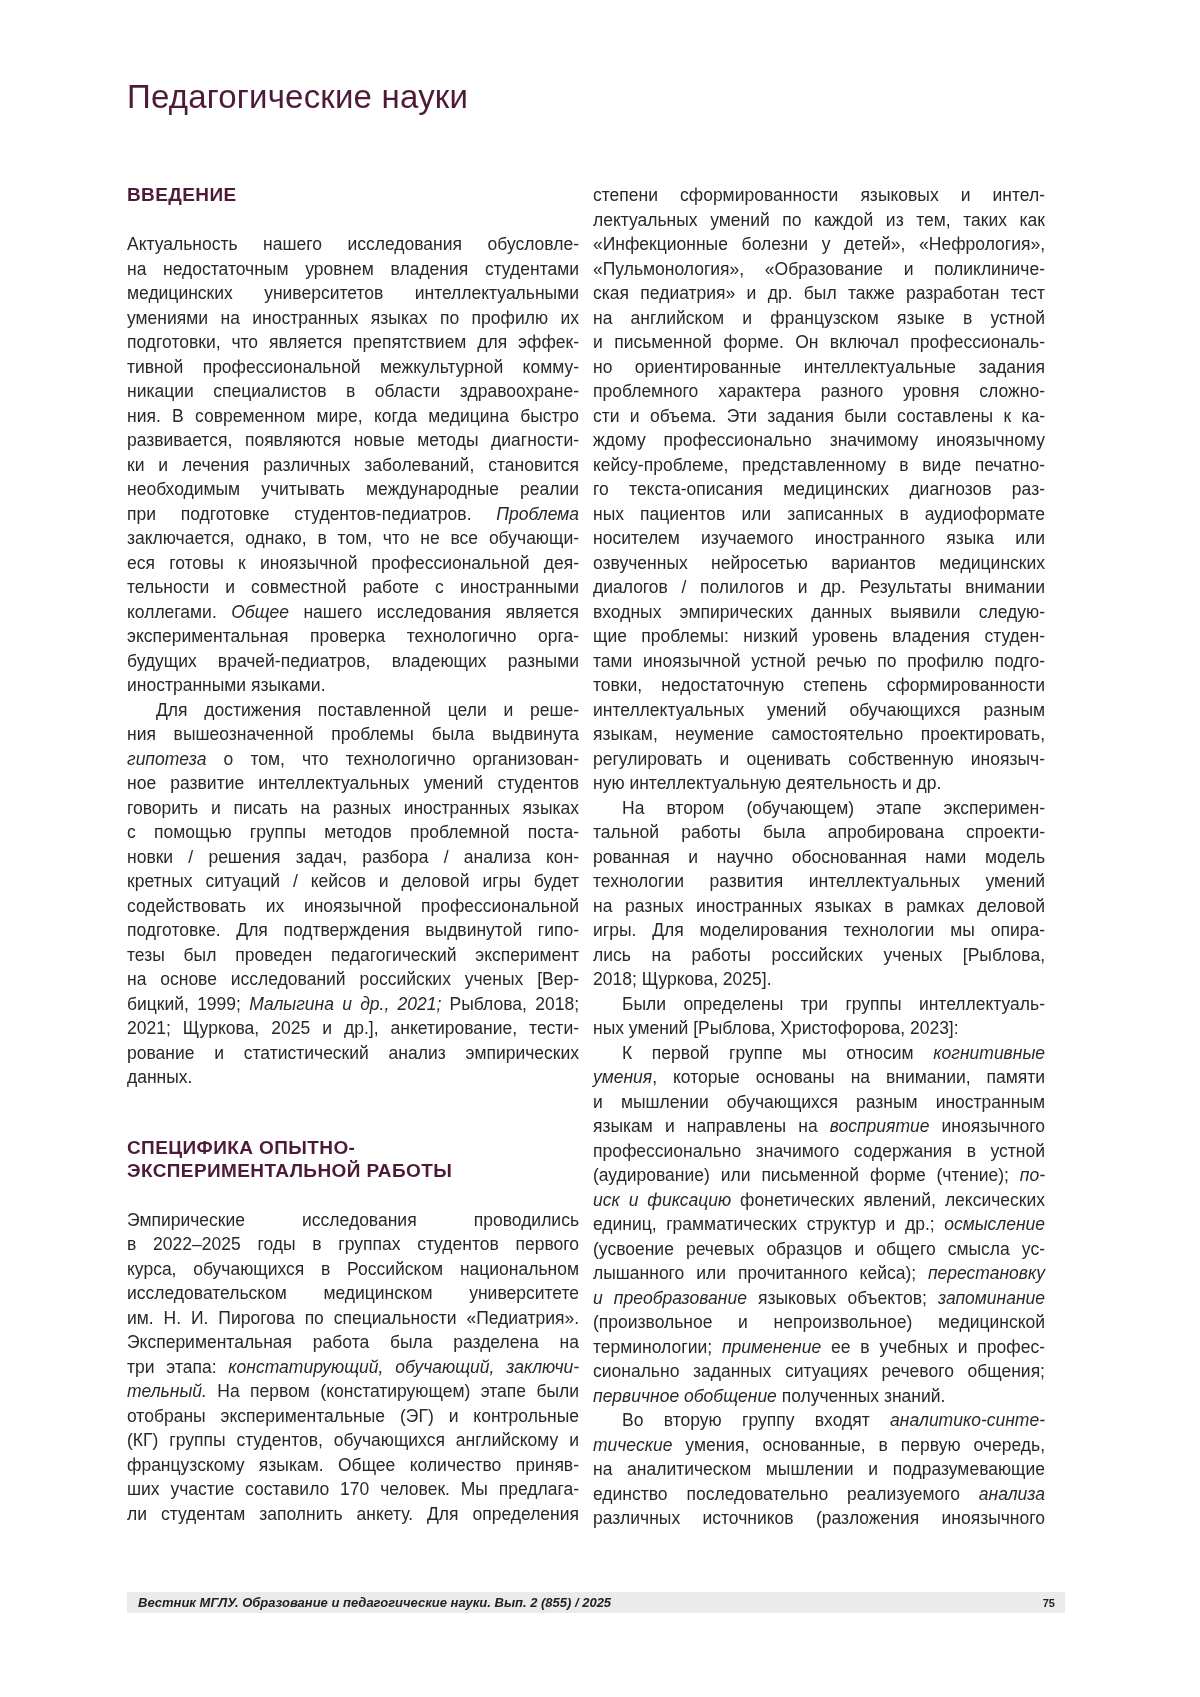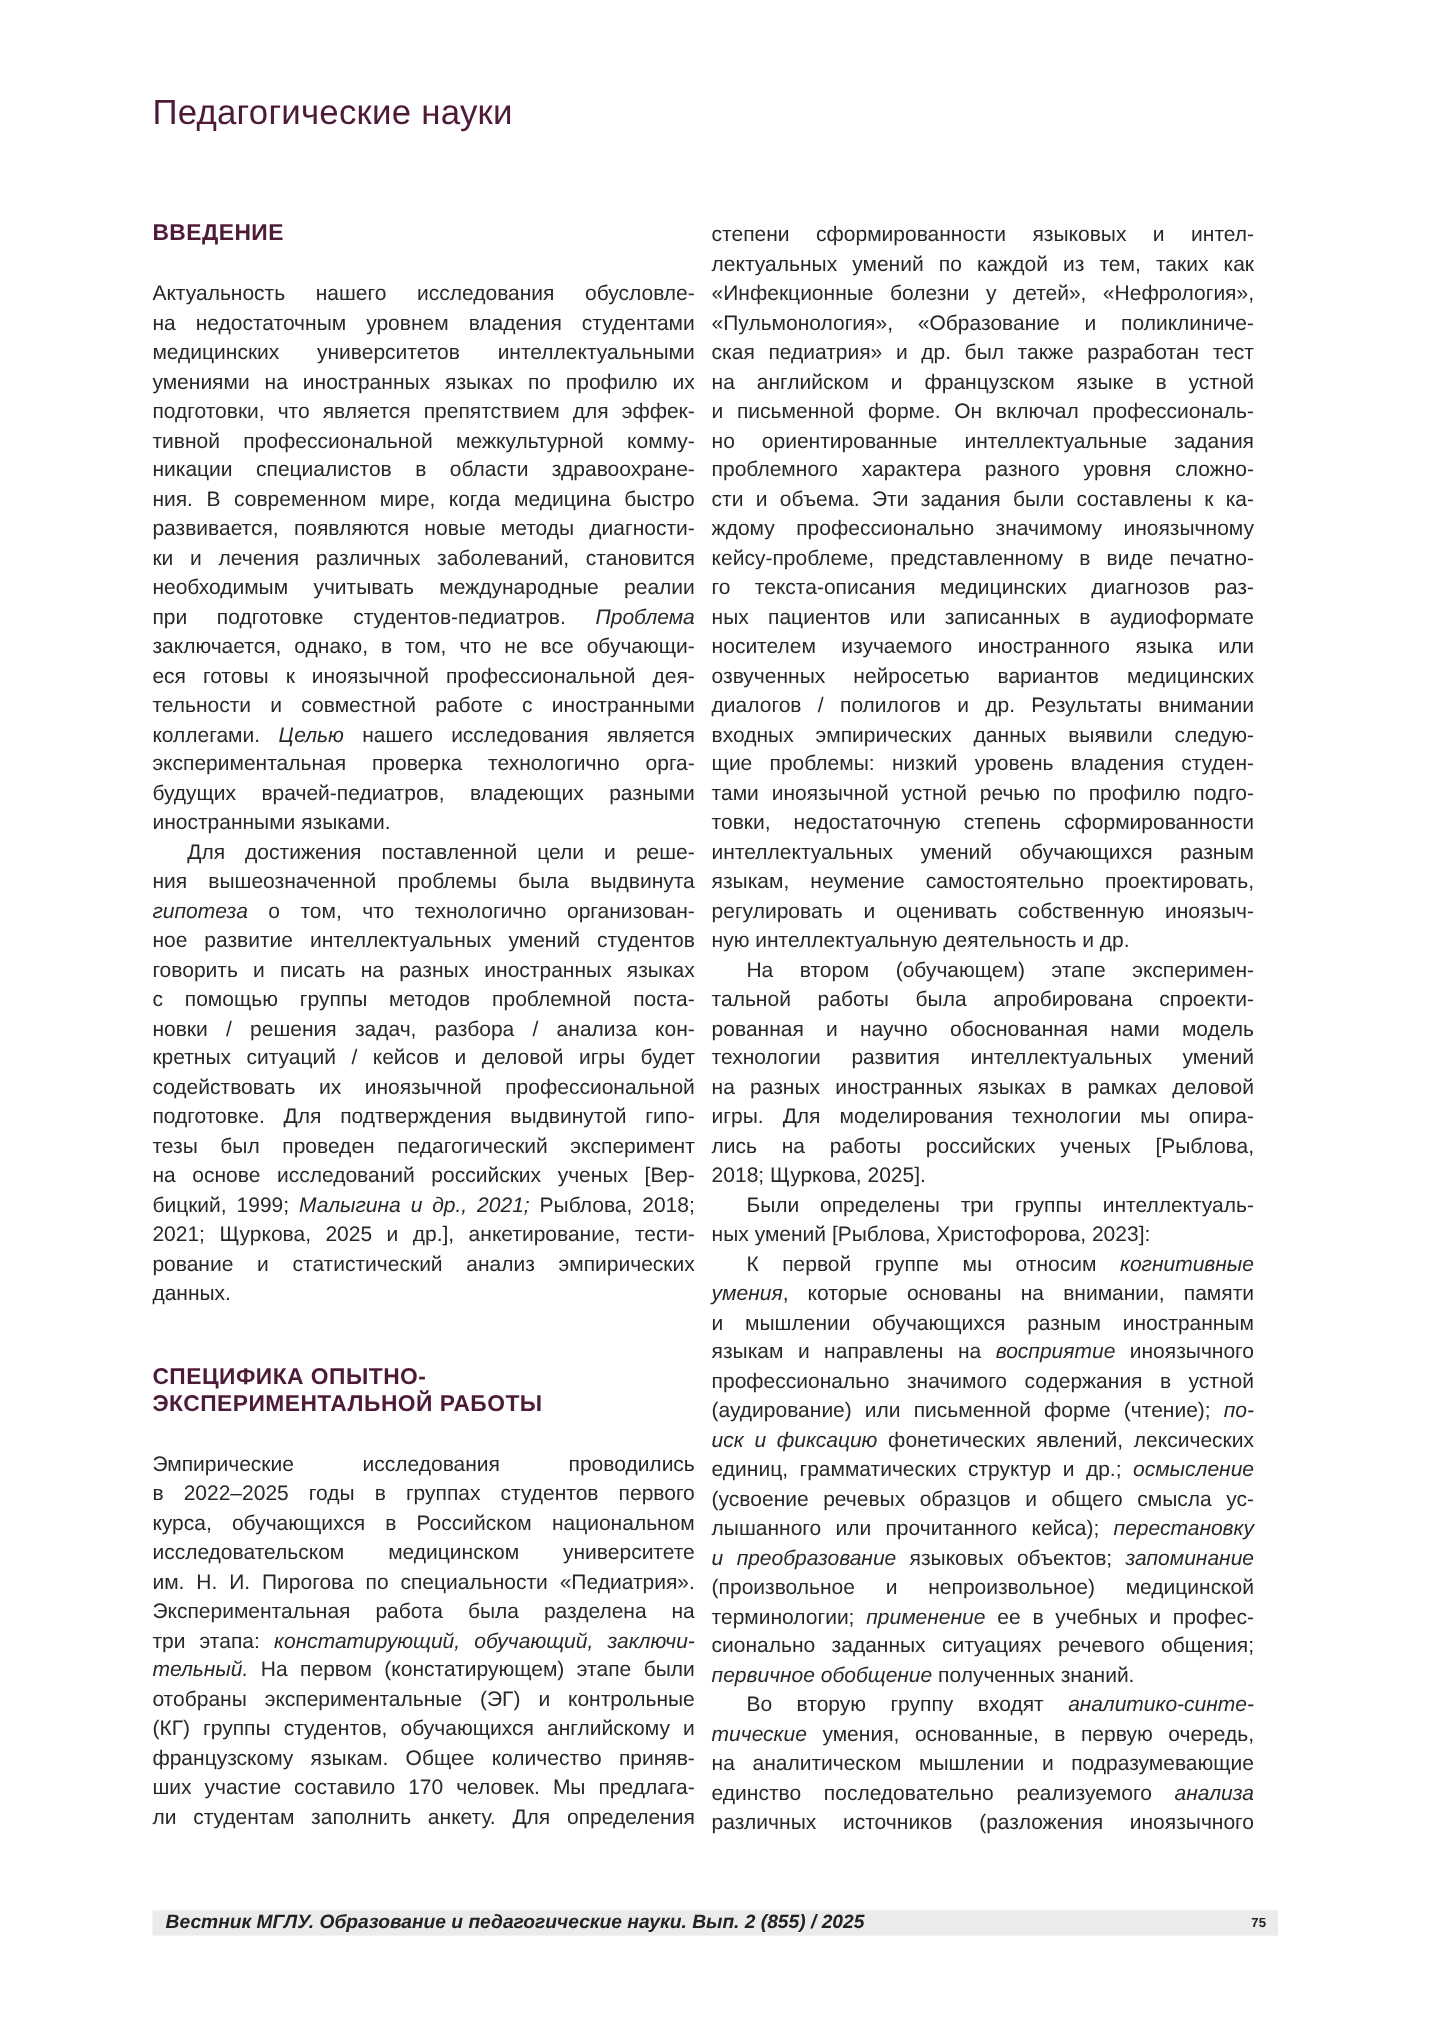--- a/index.html
+++ b/index.html
@@ -9,21 +9,21 @@
     height: 1697px;
     background: #ffffff;
     font-family: "Liberation Sans", "DejaVu Sans", sans-serif;
     overflow: hidden;
   }
   .page-title {
     position: absolute;
     left: 127px;
     top: 78px;
     margin: 0;
-    font-size: 29px;
+    font-size: 33px;
     font-weight: normal;
     letter-spacing: 0.2px;
     color: #4d1a38;
   }
   .columns {
     position: absolute;
     left: 127px;
     top: 183px;
     width: 938px;
     display: flex;
@@ -57,21 +57,21 @@
     width: 938px;
     height: 21px;
     background: #eceaec;
     display: flex;
     align-items: center;
     justify-content: space-between;
     box-sizing: border-box;
     padding: 0 10px 0 11px;
   }
   .footer-text {
-    font-size: 16px;
+    font-size: 13px;
     font-style: italic;
     font-weight: bold;
     color: #222222;
     white-space: nowrap;
   }
   .footer-page {
     font-size: 11px;
     font-weight: bold;
     color: #222222;
   }
@@ -96,21 +96,21 @@
           <div class="line">тивной профессиональной межкультурной комму-</div>
           <div class="line">никации специалистов в области здравоохране-</div>
           <div class="line">ния. В современном мире, когда медицина быстро</div>
           <div class="line">развивается, появляются новые методы диагности-</div>
           <div class="line">ки и лечения различных заболеваний, становится</div>
           <div class="line">необходимым учитывать международные реалии</div>
           <div class="line">при подготовке студентов-педиатров. <em>Проблема</em></div>
           <div class="line">заключается, однако, в том, что не все обучающи-</div>
           <div class="line">еся готовы к иноязычной профессиональной дея-</div>
           <div class="line">тельности и совместной работе с иностранными</div>
-          <div class="line">коллегами. <em>Целью</em> нашего исследования является</div>
+          <div class="line">коллегами. <em>Общее</em> нашего исследования является</div>
           <div class="line">экспериментальная проверка технологично орга-</div>
           <div class="line">будущих врачей-педиатров, владеющих разными</div>
           <div class="line end">иностранными языками.</div>
         </div>
         <div class="para indent">
           <div class="line">Для достижения поставленной цели и реше-</div>
           <div class="line">ния вышеозначенной проблемы была выдвинута</div>
           <div class="line"><em>гипотеза</em> о том, что технологично организован-</div>
           <div class="line">ное развитие интеллектуальных умений студентов</div>
           <div class="line">говорить и писать на разных иностранных языках</div>

